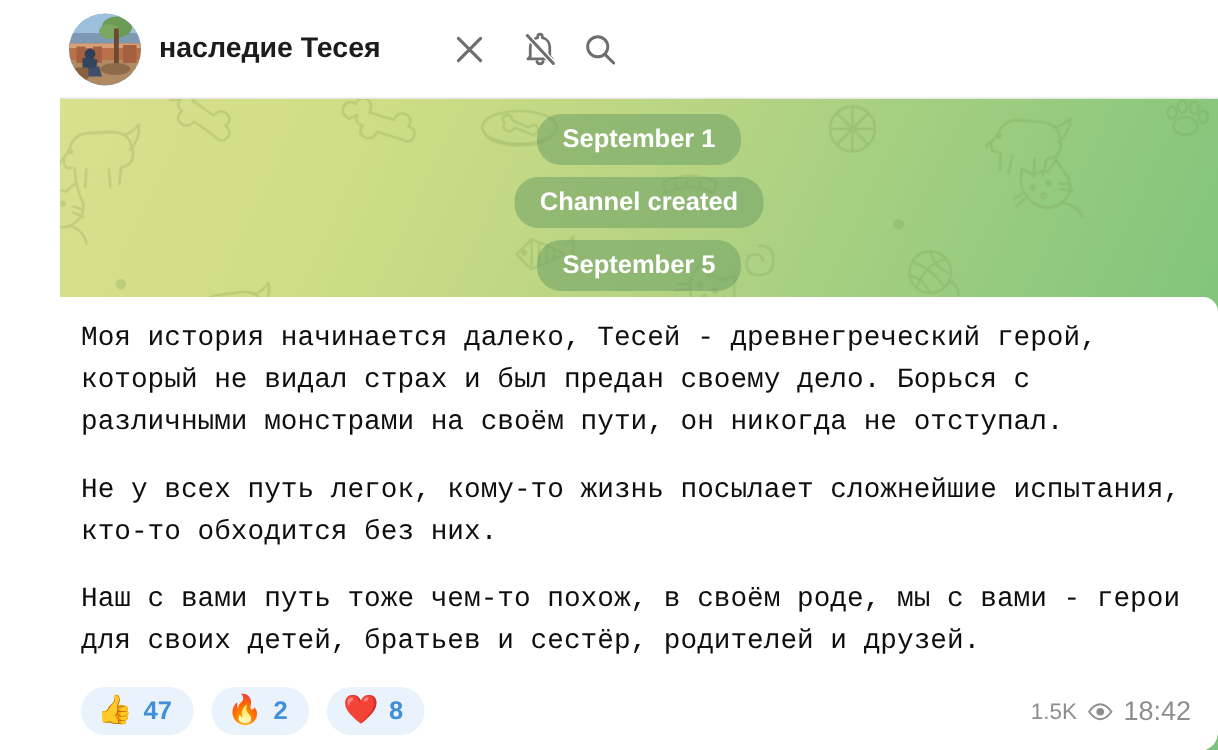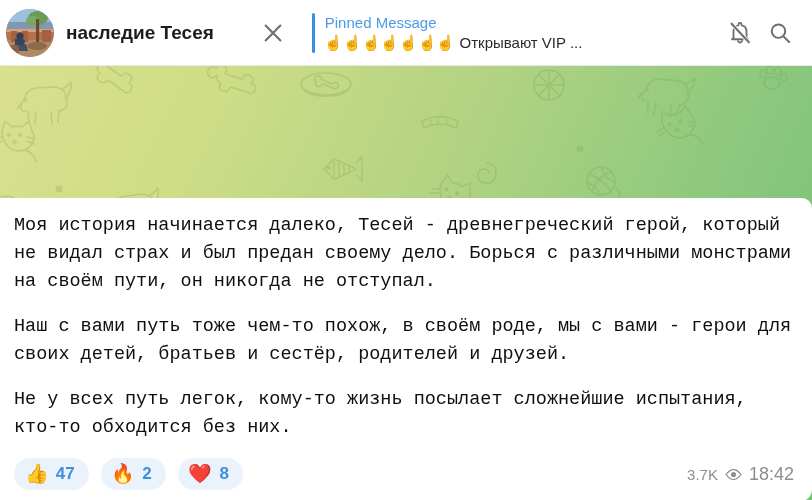--- a/index.html
+++ b/index.html
@@ -2,21 +2,21 @@
 <html><head>
 <meta charset="utf-8">
 <style>
   * { box-sizing: border-box; margin: 0; padding: 0; }
   html, body {
     width: 812px; height: 500px;
     font-family: "Liberation Sans", sans-serif;
     background: #ffffff;
     overflow: hidden;
   }
-  .app { position: relative; width: 812px; height: 500px; display: flex; flex-direction: column; }
+  .app { position: relative; width: 812px; height: 500px; display: flex; flex-direction: column; padding-left: 40px; }
 
   
   .header {
     height: 66px; flex: 0 0 66px;
     background: #ffffff;
     display: flex; align-items: center;
     padding: 0 12px 0 6px;
     border-bottom: 1px solid #e8e8e8;
     position: relative; z-index: 5;
   }
@@ -166,30 +166,20 @@
     <div class="chan-info">
       <div class="chan-title">наследие Тесея</div>
     </div>
 
     <div class="close-btn">
       <svg viewBox="0 0 24 24" xmlns="http://www.w3.org/2000/svg">
         <path d="M4.6 4.6 L19.4 19.4 M19.4 4.6 L4.6 19.4" stroke="#6e6e6e" stroke-width="2.1" stroke-linecap="round" fill="none"></path>
       </svg>
     </div>
 
-    <div class="pinned">
-      <div class="pin-bar"></div>
-      <div class="pin-texts">
-        <div class="pin-label">Pinned Message</div>
-        <div class="pin-preview">
-          <span class="pin-emojis">☝☝☝☝☝☝☝</span>
-          <span>Открывают VIP ...</span>
-        </div>
-      </div>
-    </div>
 
     <div class="hdr-actions">
       <div class="hdr-icon">
         <svg viewBox="0 0 24 24" xmlns="http://www.w3.org/2000/svg">
           <path d="M18 16.2V10.5a6 6 0 0 0-4.6-5.83V4a1.4 1.4 0 0 0-2.8 0v0.67A6 6 0 0 0 6 10.5v5.7l-1.4 1.6h14.8z" fill="none" stroke="#6e6e6e" stroke-width="1.7" stroke-linejoin="round"></path>
           <path d="M10.1 19.4a2 2 0 0 0 3.8 0" fill="none" stroke="#6e6e6e" stroke-width="1.7" stroke-linecap="round"></path>
           <path d="M4.2 3.4 L20.2 20.6" stroke="#ffffff" stroke-width="3.6" stroke-linecap="round"></path>
           <path d="M4.2 3.4 L20.2 20.6" stroke="#6e6e6e" stroke-width="1.9" stroke-linecap="round"></path>
         </svg>
       </div>
@@ -315,46 +305,51 @@
           <use href="#toy" x="380" y="350"></use>
           <use href="#dot" x="120" y="350"></use>
           <use href="#cat" x="60" y="380"></use>
           <use href="#ball" x="470" y="392"></use>
           <use href="#paw" x="640" y="395"></use>
           <use href="#bone" x="260" y="400"></use>
         </g>
       </svg>
     </div>
 
+    <div class="pills">
+      <div class="pill">September 1</div>
+      <div class="pill">Channel created</div>
+      <div class="pill">September 5</div>
+    </div>
 
     <div class="msg-wrap">
       <div class="bubble">
         <p>Моя история начинается далеко, Тесей - древнегреческий герой, который не видал страх и был предан своему дело. Борься с различными монстрами на своём пути, он никогда не отступал.</p>
+        <p>Не у всех путь легок, кому-то жизнь посылает сложнейшие испытания, кто-то обходится без них.</p>
         <p>Наш с вами путь тоже чем-то похож, в своём роде, мы с вами - герои для своих детей, братьев и сестёр, родителей и друзей.</p>
-        <p>Не у всех путь легок, кому-то жизнь посылает сложнейшие испытания, кто-то обходится без них.</p>
       </div>
 
       <div class="msg-footer">
         <div class="reactions">
           <div class="reaction">
             <span class="emo">👍</span>
             <span class="cnt">47</span>
           </div>
           <div class="reaction">
             <span class="emo">🔥</span>
             <span class="cnt">2</span>
           </div>
           <div class="reaction">
             <span class="emo">❤️</span>
             <span class="cnt">8</span>
           </div>
         </div>
 
         <div class="meta">
-          <span class="views">3.7K</span>
+          <span class="views">1.5K</span>
           <svg viewBox="0 0 24 24" xmlns="http://www.w3.org/2000/svg">
             <path d="M1.5 12 q5-7 10.5-7 q5.5 0 10.5 7 q-5 7-10.5 7 q-5.5 0-10.5-7z" fill="none" stroke="#8e8e8e" stroke-width="1.8"></path>
             <circle cx="12" cy="12" r="3.6" fill="#8e8e8e"></circle>
           </svg>
           <span class="time">18:42</span>
         </div>
 
         <div class="tail">
           <svg viewBox="0 0 12 12" xmlns="http://www.w3.org/2000/svg">
             <path d="M12 12 L12 0 Q11 10 0 12 z" fill="#7cc27c"></path>

